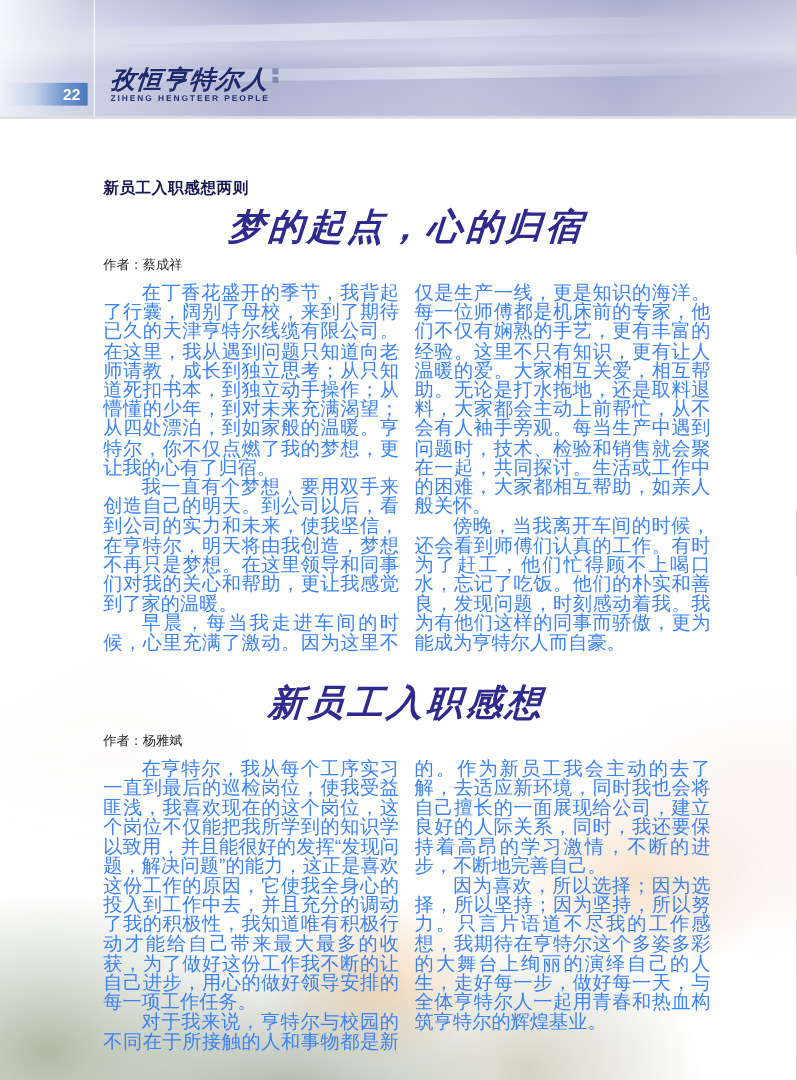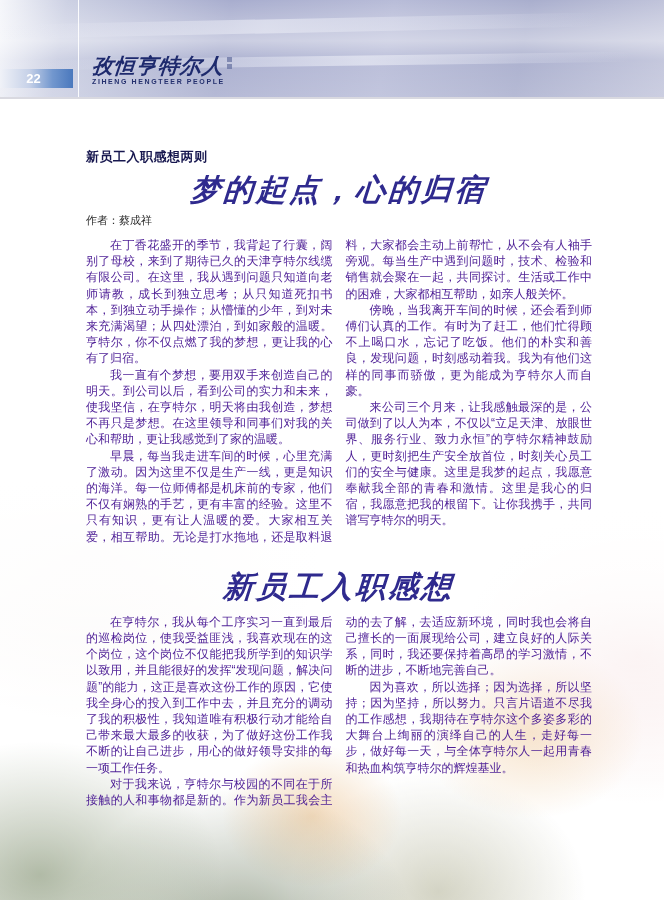--- a/index.html
+++ b/index.html
@@ -31,21 +31,21 @@
     transform: rotate(-0.8deg);
   }
   .header-vline {
     position: absolute; left: 78px; top: 0; width: 1px; height: 97px;
     background: rgba(255,255,255,0.9);
   }
   .page-badge {
     position: absolute; left: 0; top: 69px; width: 73px; height: 19px;
     background: linear-gradient(to right, #f0f2f8 0%, #c6d1e8 40%, #7297ce 72%, #4a78bd 100%);
     color: #ffffff; font-size: 13px; font-weight: bold;
-    line-height: 19px; text-align: center;
+    line-height: 19px; text-align: right;
     padding-right: 6px; box-sizing: border-box;
   }
   .logo { position: absolute; left: 92px; top: 55px; }
   .logo-cn {
     font-family: "DejaVu Serif", serif;
     font-style: italic; font-weight: bold;
     font-size: 21px; color: #1e2a6d;
     letter-spacing: 1px;
     transform: skewX(-5deg);
     display: inline-block;
@@ -97,21 +97,21 @@
     line-height: 36px;
   }
   .article-author {
     text-align: left;
     font-size: 11px; color: #2b2b2b;
     margin-top: 5px;
   }
   .article-body {
     margin-top: 9px;
     column-count: 2; column-gap: 13px; column-fill: balance;
-    font-size: 12px; line-height: 16.2px; color: #4c1d95;
+    font-size: 16px; line-height: 16.2px; color: #3b82f6;
     text-align: justify;
   }
   .article-body p { margin: 0; text-indent: 2em; }
   .article-2 { margin-top: 24px; }
 </style>
 </head>
 <body>
 
 <div class="page">
 
@@ -133,26 +133,26 @@
     <div class="section-label">新员工入职感想两则</div>
 
     <div class="article article-1">
       <div class="article-title">梦的起点，心的归宿</div>
       <div class="article-author">作者：蔡成祥</div>
       <div class="article-body">
         <p>在丁香花盛开的季节，我背起了行囊，阔别了母校，来到了期待已久的天津亨特尔线缆有限公司。在这里，我从遇到问题只知道向老师请教，成长到独立思考；从只知道死扣书本，到独立动手操作；从懵懂的少年，到对未来充满渴望；从四处漂泊，到如家般的温暖。亨特尔，你不仅点燃了我的梦想，更让我的心有了归宿。</p>
         <p>我一直有个梦想，要用双手来创造自己的明天。到公司以后，看到公司的实力和未来，使我坚信，在亨特尔，明天将由我创造，梦想不再只是梦想。在这里领导和同事们对我的关心和帮助，更让我感觉到了家的温暖。</p>
         <p>早晨，每当我走进车间的时候，心里充满了激动。因为这里不仅是生产一线，更是知识的海洋。每一位师傅都是机床前的专家，他们不仅有娴熟的手艺，更有丰富的经验。这里不只有知识，更有让人温暖的爱。大家相互关爱，相互帮助。无论是打水拖地，还是取料退料，大家都会主动上前帮忙，从不会有人袖手旁观。每当生产中遇到问题时，技术、检验和销售就会聚在一起，共同探讨。生活或工作中的困难，大家都相互帮助，如亲人般关怀。</p>
         <p>傍晚，当我离开车间的时候，还会看到师傅们认真的工作。有时为了赶工，他们忙得顾不上喝口水，忘记了吃饭。他们的朴实和善良，发现问题，时刻感动着我。我为有他们这样的同事而骄傲，更为能成为亨特尔人而自豪。</p>
-        <p>来公司三个月来，让我感触最深的是，公司做到了以人为本，不仅以“立足天津、放眼世界、服务行业、致力永恒”的亨特尔精神鼓励人，更时刻把生产安全放首位，时刻关心员工们的安全与健康。这里是我梦的起点，我愿意奉献我全部的青春和激情。这里是我心的归宿，我愿意把我的根留下。让你我携手，共同谱写亨特尔的明天。</p>
       </div>
     </div>
 
     <div class="article article-2">
       <div class="article-title">新员工入职感想</div>
+      <div class="article-author">作者：杨雅斌</div>
       <div class="article-body">
         <p>在亨特尔，我从每个工序实习一直到最后的巡检岗位，使我受益匪浅，我喜欢现在的这个岗位，这个岗位不仅能把我所学到的知识学以致用，并且能很好的发挥“发现问题，解决问题”的能力，这正是喜欢这份工作的原因，它使我全身心的投入到工作中去，并且充分的调动了我的积极性，我知道唯有积极行动才能给自己带来最大最多的收获，为了做好这份工作我不断的让自己进步，用心的做好领导安排的每一项工作任务。</p>
         <p>对于我来说，亨特尔与校园的不同在于所接触的人和事物都是新的。作为新员工我会主动的去了解，去适应新环境，同时我也会将自己擅长的一面展现给公司，建立良好的人际关系，同时，我还要保持着高昂的学习激情，不断的进步，不断地完善自己。</p>
         <p>因为喜欢，所以选择；因为选择，所以坚持；因为坚持，所以努力。只言片语道不尽我的工作感想，我期待在亨特尔这个多姿多彩的大舞台上绚丽的演绎自己的人生，走好每一步，做好每一天，与全体亨特尔人一起用青春和热血构筑亨特尔的辉煌基业。</p>
       </div>
     </div>
 
   </div>
 </div>
 

